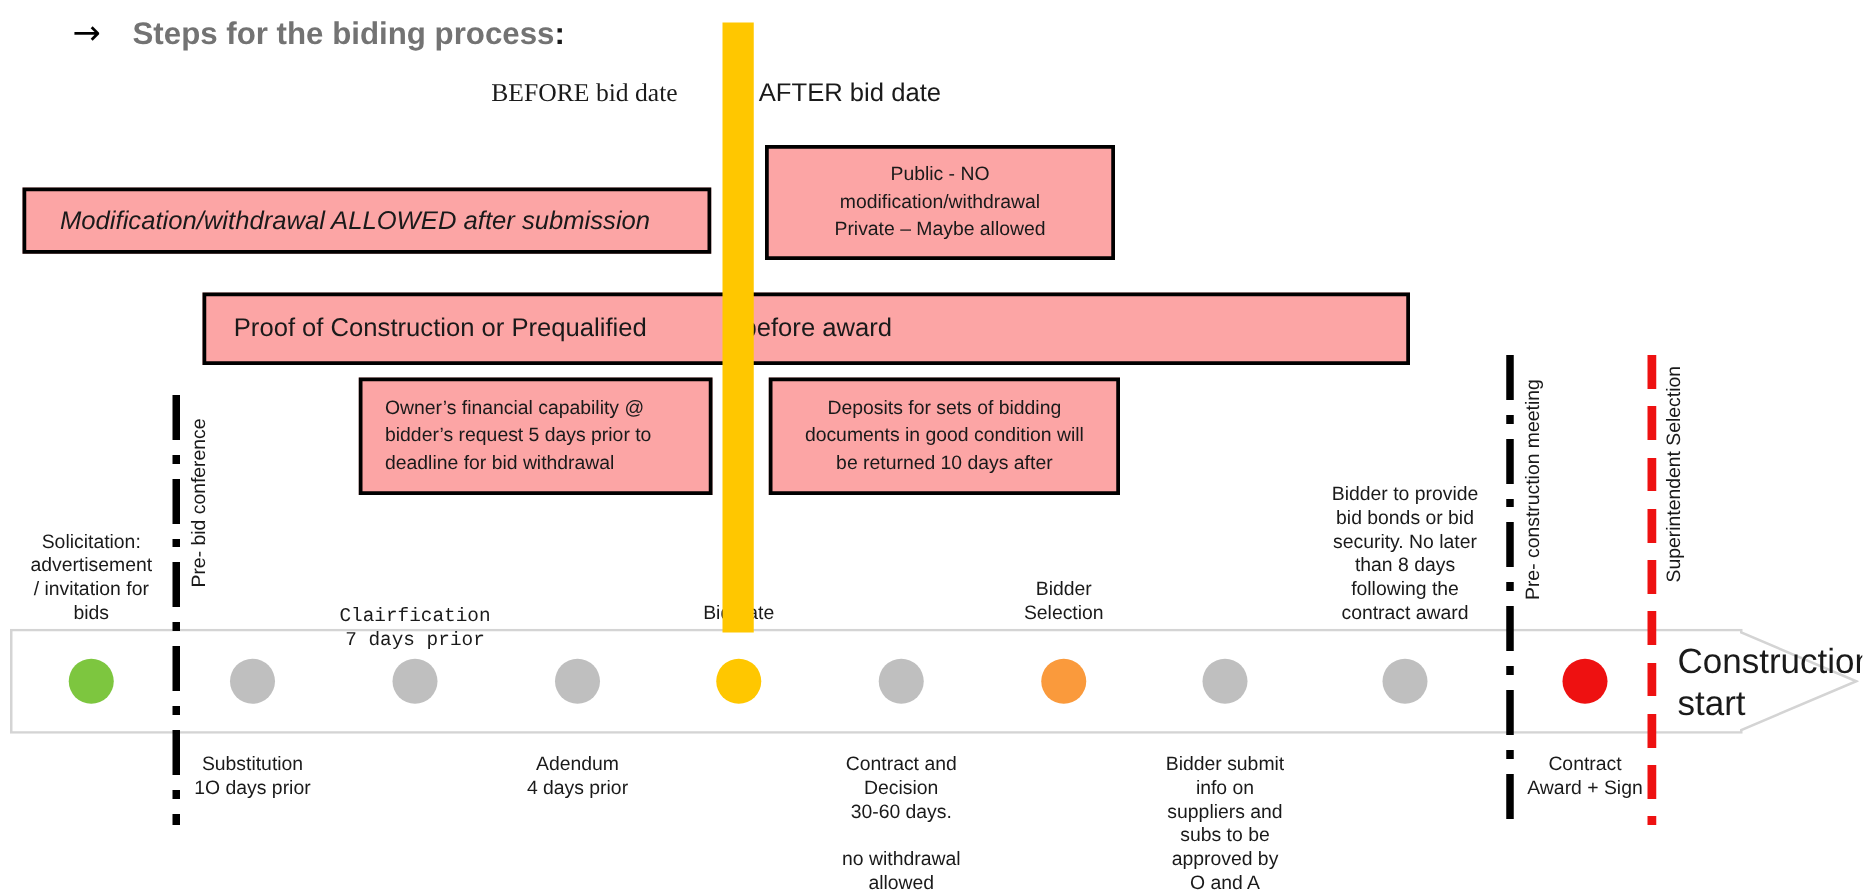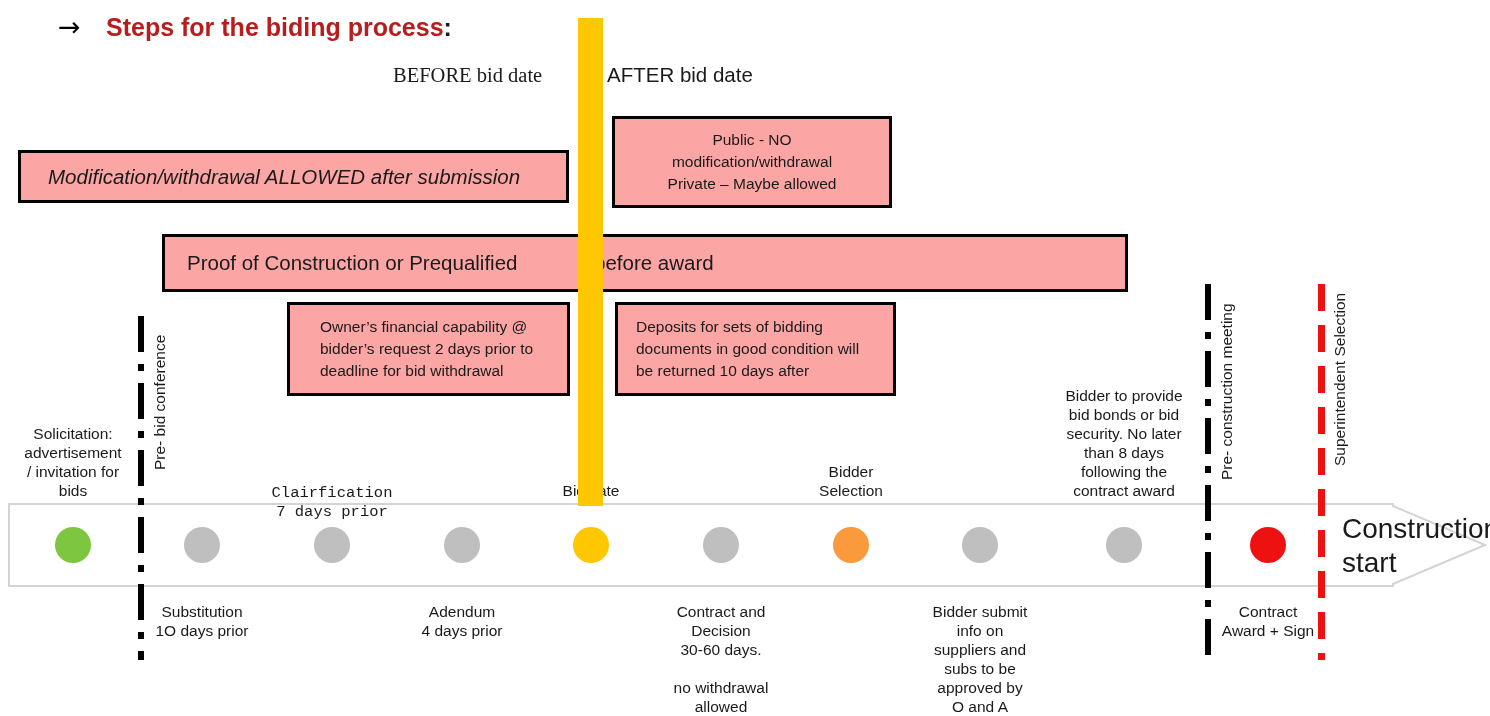--- a/index.html
+++ b/index.html
@@ -28,21 +28,21 @@
     color: #000000;
     font-family: "DejaVu Sans", sans-serif;
   }
   #page-title {
     left: 106px; top: 10px;
     font-size: 25px;
     font-weight: bold;
     line-height: 34px;
     white-space: nowrap;
   }
-  #page-title .red { color: #b91c1c; margin-top: 40px; }
+  #page-title .red { color: #737373; margin-top: 40px; }
   #page-title .blk { color: #1a1a1a; }
 
   
   .phase-label {
     font-size: 20.5px;
     line-height: 26px;
     color: #1a1a1a;
     white-space: nowrap;
   }
   #phase-before { left: 393px; top: 62px; font-family: Liberation Serif, serif; }
@@ -93,26 +93,26 @@
     font-size: 20.5px; line-height: 26px; padding-left: 22px;
     position: relative;
   }
   #box-proof-qual .seg2 {
     position: absolute; left: 429px; top: 0;
   }
 
   #box-owner-fin {
     left: 287px; top: 302px; width: 283px; height: 94px;
   }
-  #box-owner-fin .txt { padding: 0 30px; text-align: left; }
+  #box-owner-fin .txt { padding: 0 18px; text-align: left; }
 
   #box-deposits {
     left: 615px; top: 302px; width: 281px; height: 94px;
   }
-  #box-deposits .txt { padding: 0 18px; text-align: left; }
+  #box-deposits .txt { padding: 0 18px; text-align: center; }
 
   
   .vline {
     width: 6px;
     z-index: 30;
   }
   .vline.black {
     background-image: repeating-linear-gradient(
       to bottom,
       #000000 0px, #000000 36px,
@@ -209,21 +209,21 @@
   <div class="abs callout left" id="box-proof-qual">
     <div class="txt">
       <span>Proof of Construction or Prequalified</span>
       <span class="seg2">before award</span>
     </div>
   </div>
 
   <div class="abs callout left" id="box-owner-fin">
     <div class="txt">
       <div>Owner’s financial capability @</div>
-      <div>bidder’s request 2 days prior to</div>
+      <div>bidder’s request 5 days prior to</div>
       <div>deadline for bid withdrawal</div>
     </div>
   </div>
 
   <div class="abs callout left" id="box-deposits">
     <div class="txt">
       <div>Deposits for sets of bidding</div>
       <div>documents in good condition will</div>
       <div>be returned 10 days after</div>
     </div>

